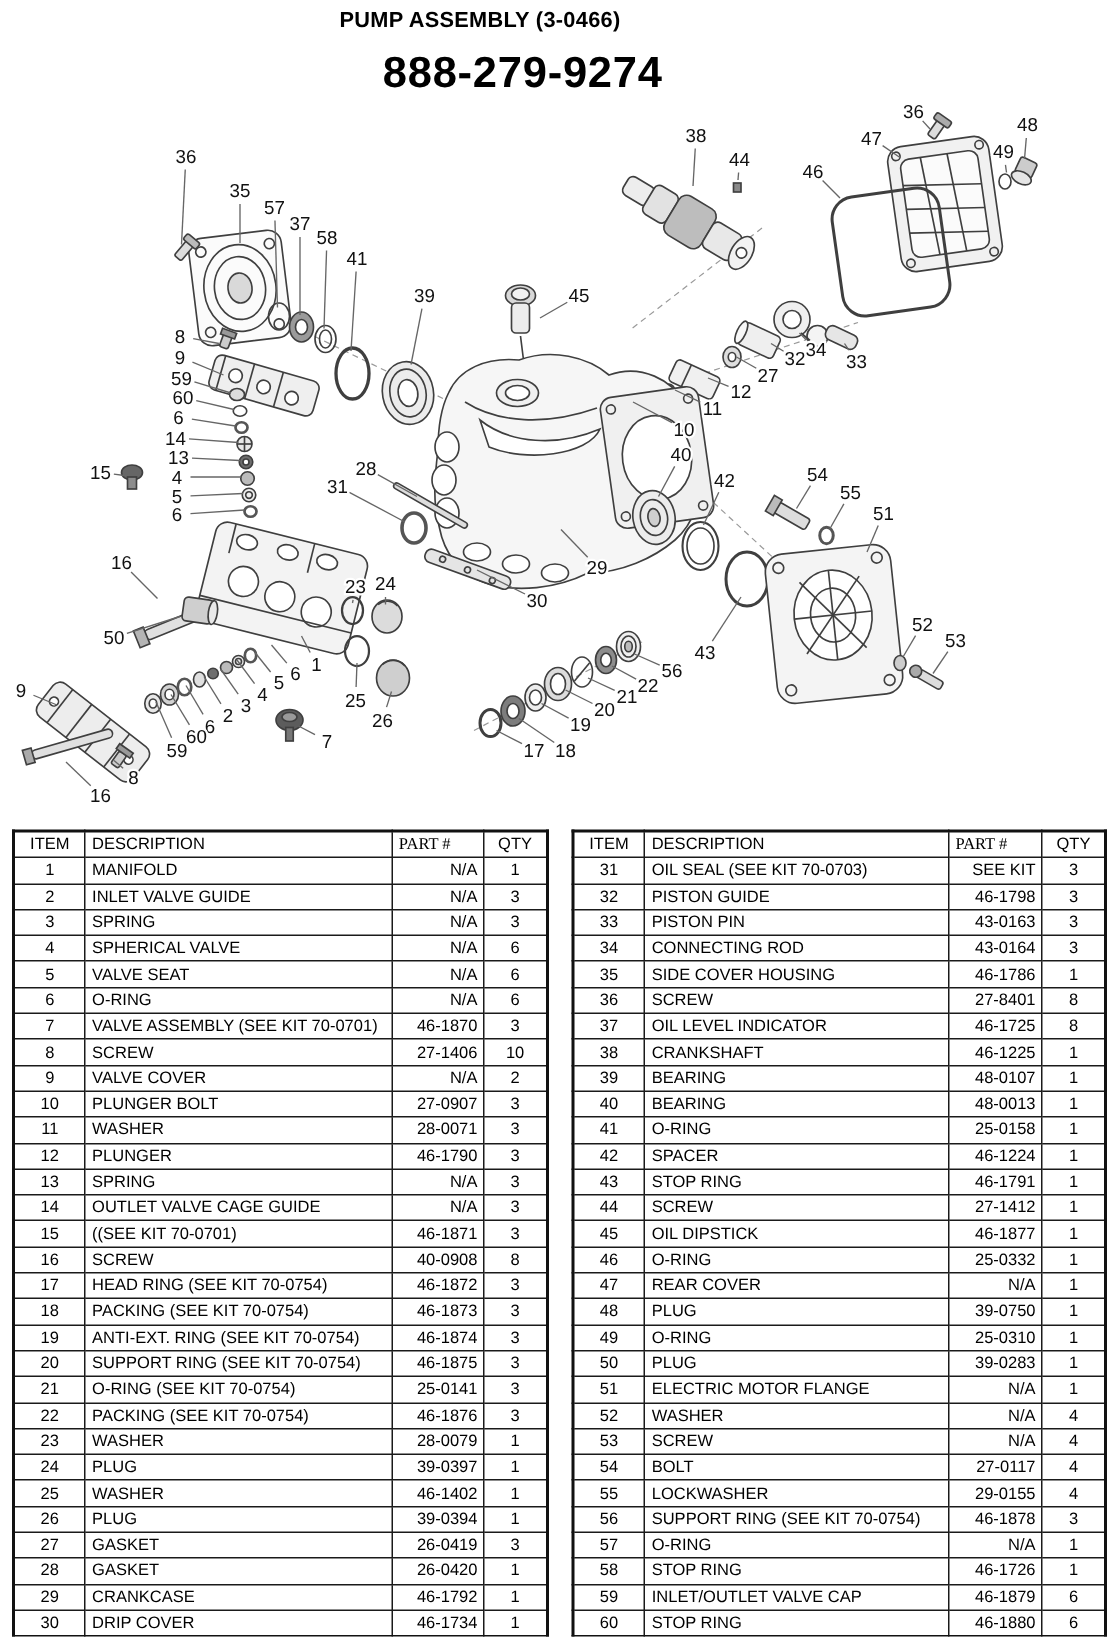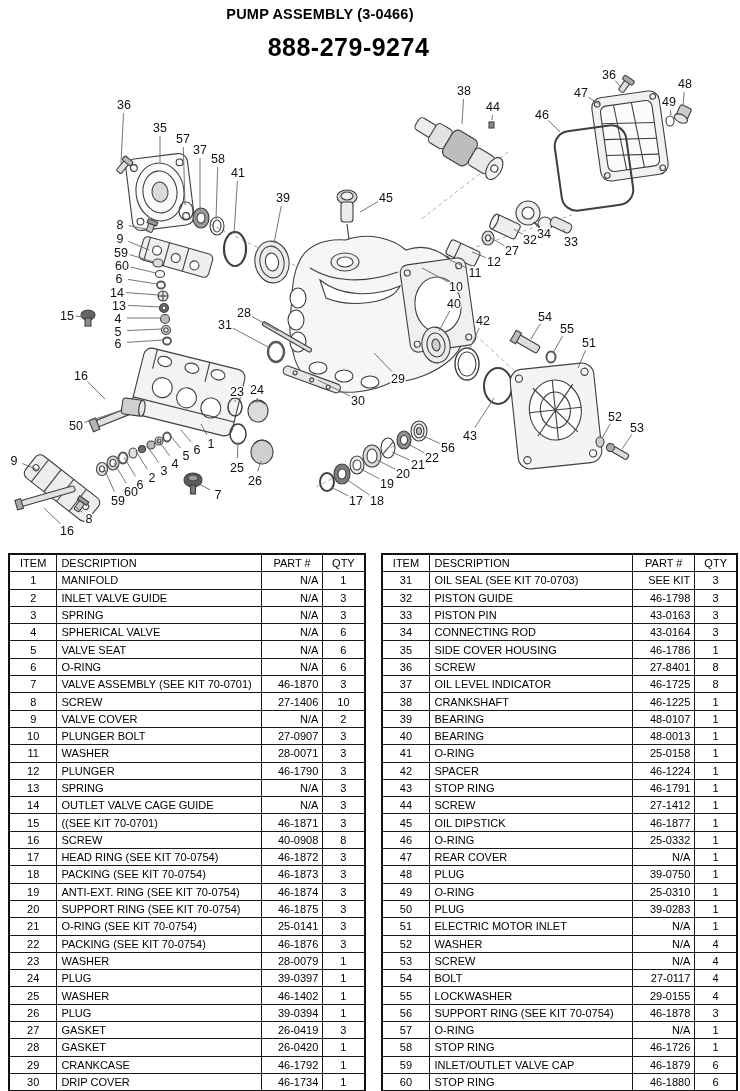--- a/index.html
+++ b/index.html
@@ -1,30 +1,30 @@
 <!DOCTYPE html>
 <html><head>
 <meta charset="utf-8">
 <style>
   html,body{margin:0;padding:0;background:#fff;}
   body{width:740px;height:1091px;position:relative;font-family:"Liberation Sans",sans-serif;color:#000;overflow:hidden;}
   .doc-title{position:absolute;top:6px;left:0;width:640px;text-align:center;font-size:14.5px;font-weight:bold;letter-spacing:.2px;}
-  .doc-phone{position:absolute;top:33px;left:0;width:697px;text-align:center;font-size:25px;font-weight:bold;letter-spacing:.5px;}
+  .doc-phone{position:absolute;top:33px;left:0;width:697px;text-align:center;font-size:29px;font-weight:bold;letter-spacing:.5px;}
   #diagram{position:absolute;top:0;left:0;}
   .tables{position:absolute;top:553px;left:8px;width:730px;display:flex;gap:15px;}
   table.parts-table{border-collapse:collapse;table-layout:fixed;border:2px solid #111;background:#fff;}
   .parts-table th,.parts-table td{border:1px solid #1a1a1a;font-size:11px;font-weight:normal;
     padding:0 4px;height:16.3px;line-height:16px;white-space:nowrap;overflow:hidden;}
   .parts-table .c0{width:42px;text-align:center;}
   .parts-table .c1{width:197px;text-align:left;}
   .parts-table .c2{width:56px;text-align:right;}
   .parts-table .c3{width:35px;text-align:center;}
   .parts-table thead th{text-align:left;margin-top:48px;}
   .parts-table thead .c0,.parts-table thead .c3{text-align:center;}
-  .parts-table thead .c2{text-align:center;}
+  .parts-table thead .c2{text-align:left;font-family:Liberation Serif, serif;}
   #callouts text{font-size:12.5px;fill:#111;text-anchor:middle;
     paint-order:stroke;stroke:#fff;stroke-width:3px;font-family:"Liberation Sans",sans-serif;}
   #callouts line{stroke:#666;stroke-width:.9;}
 </style>
 </head>
 <body>
 
 <div class="doc-title">PUMP ASSEMBLY (3-0466)</div>
 <div class="doc-phone">888-279-9274</div>
 
@@ -820,21 +820,21 @@
           <td class="c3">1</td>
         </tr>
         <tr>
           <td class="c0">50</td>
           <td class="c1">PLUG</td>
           <td class="c2">39-0283</td>
           <td class="c3">1</td>
         </tr>
         <tr>
           <td class="c0">51</td>
-          <td class="c1">ELECTRIC MOTOR INLET</td>
+          <td class="c1">ELECTRIC MOTOR FLANGE</td>
           <td class="c2">N/A</td>
           <td class="c3">1</td>
         </tr>
         <tr>
           <td class="c0">52</td>
           <td class="c1">WASHER</td>
           <td class="c2">N/A</td>
           <td class="c3">4</td>
         </tr>
         <tr>

